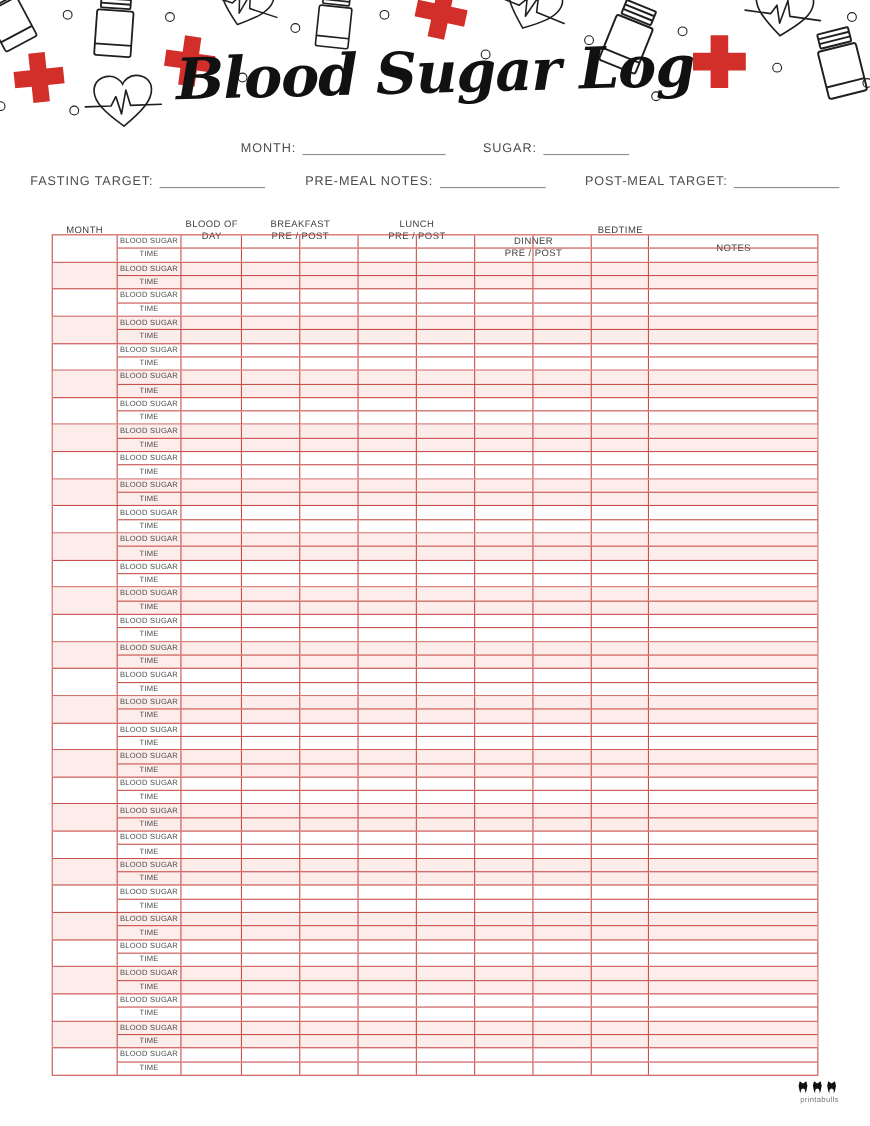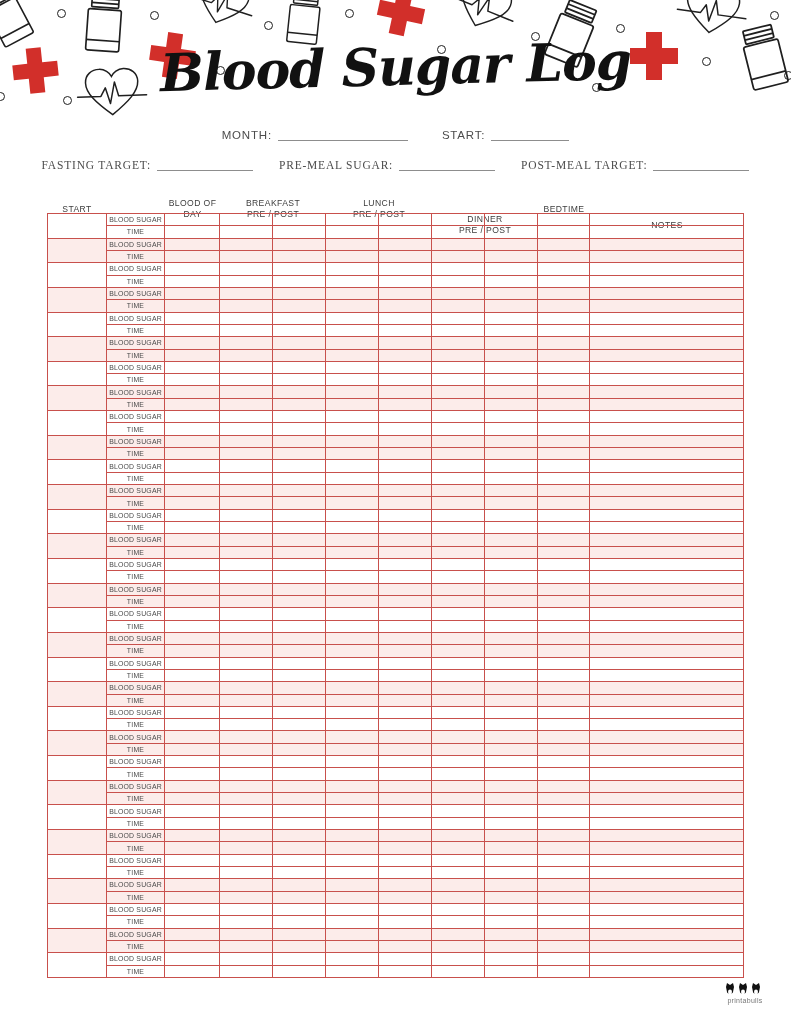--- a/index.html
+++ b/index.html
@@ -28,21 +28,21 @@
   }
   
   .fieldrow{
     position:absolute;left:0;width:100%;
     display:flex;justify-content:center;align-items:flex-start;
     color:#4c4c4c;font-size:11.5px;letter-spacing:0.8px;
   }
   .fieldrow .lbl{white-space:nowrap;}
   .blank{display:inline-block;border-bottom:1.5px solid #8d8d8d;height:12px;margin-left:6px;}
   .row-monthyear{top:128px;gap:34px;}
-  .row-targets{top:158px;gap:26px;font-family:Liberation Serif, serif;}
+  .row-targets{top:158px;gap:36px;}
   .fielditem{display:flex;align-items:flex-end;}
   
   .thead{
     position:absolute;left:47px;top:182px;width:697px;height:29px;
     display:grid;
     grid-template-columns:60px 58px 55px repeat(6,53px) 52px 154px;
     align-items:center;
     color:#3d3d3d;font-size:8.6px;letter-spacing:0.4px;
     text-align:center;line-height:1.3;white-space:pre-line;
   }
@@ -190,42 +190,42 @@
     </div>
 
   <div class="title">Blood Sugar Log</div>
 
   <div class="fieldrow row-monthyear">
     <div class="fielditem">
       <span class="lbl">MONTH:</span>
       <span class="blank" style="width:130px"></span>
     </div>
     <div class="fielditem">
-      <span class="lbl">START:</span>
+      <span class="lbl">SUGAR:</span>
       <span class="blank" style="width:78px"></span>
     </div>
   </div>
 
   <div class="fieldrow row-targets">
     <div class="fielditem">
       <span class="lbl">FASTING TARGET:</span>
       <span class="blank" style="width:96px"></span>
     </div>
     <div class="fielditem">
-      <span class="lbl">PRE-MEAL SUGAR:</span>
+      <span class="lbl">PRE-MEAL NOTES:</span>
       <span class="blank" style="width:96px"></span>
     </div>
     <div class="fielditem">
       <span class="lbl">POST-MEAL TARGET:</span>
       <span class="blank" style="width:96px"></span>
     </div>
   </div>
 
   <div class="thead">
-    <div class="th-date">START</div>
+    <div class="th-date">MONTH</div>
     <div class="th-sod">BLOOD OF
 DAY</div>
     <div class="th-breakfast">BREAKFAST
 PRE / POST</div>
     <div class="th-lunch">LUNCH
 PRE / POST</div>
     <div class="th-dinner">DINNER
 PRE / POST</div>
     <div class="th-bedtime">BEDTIME</div>
     <div class="th-notes">NOTES</div>

